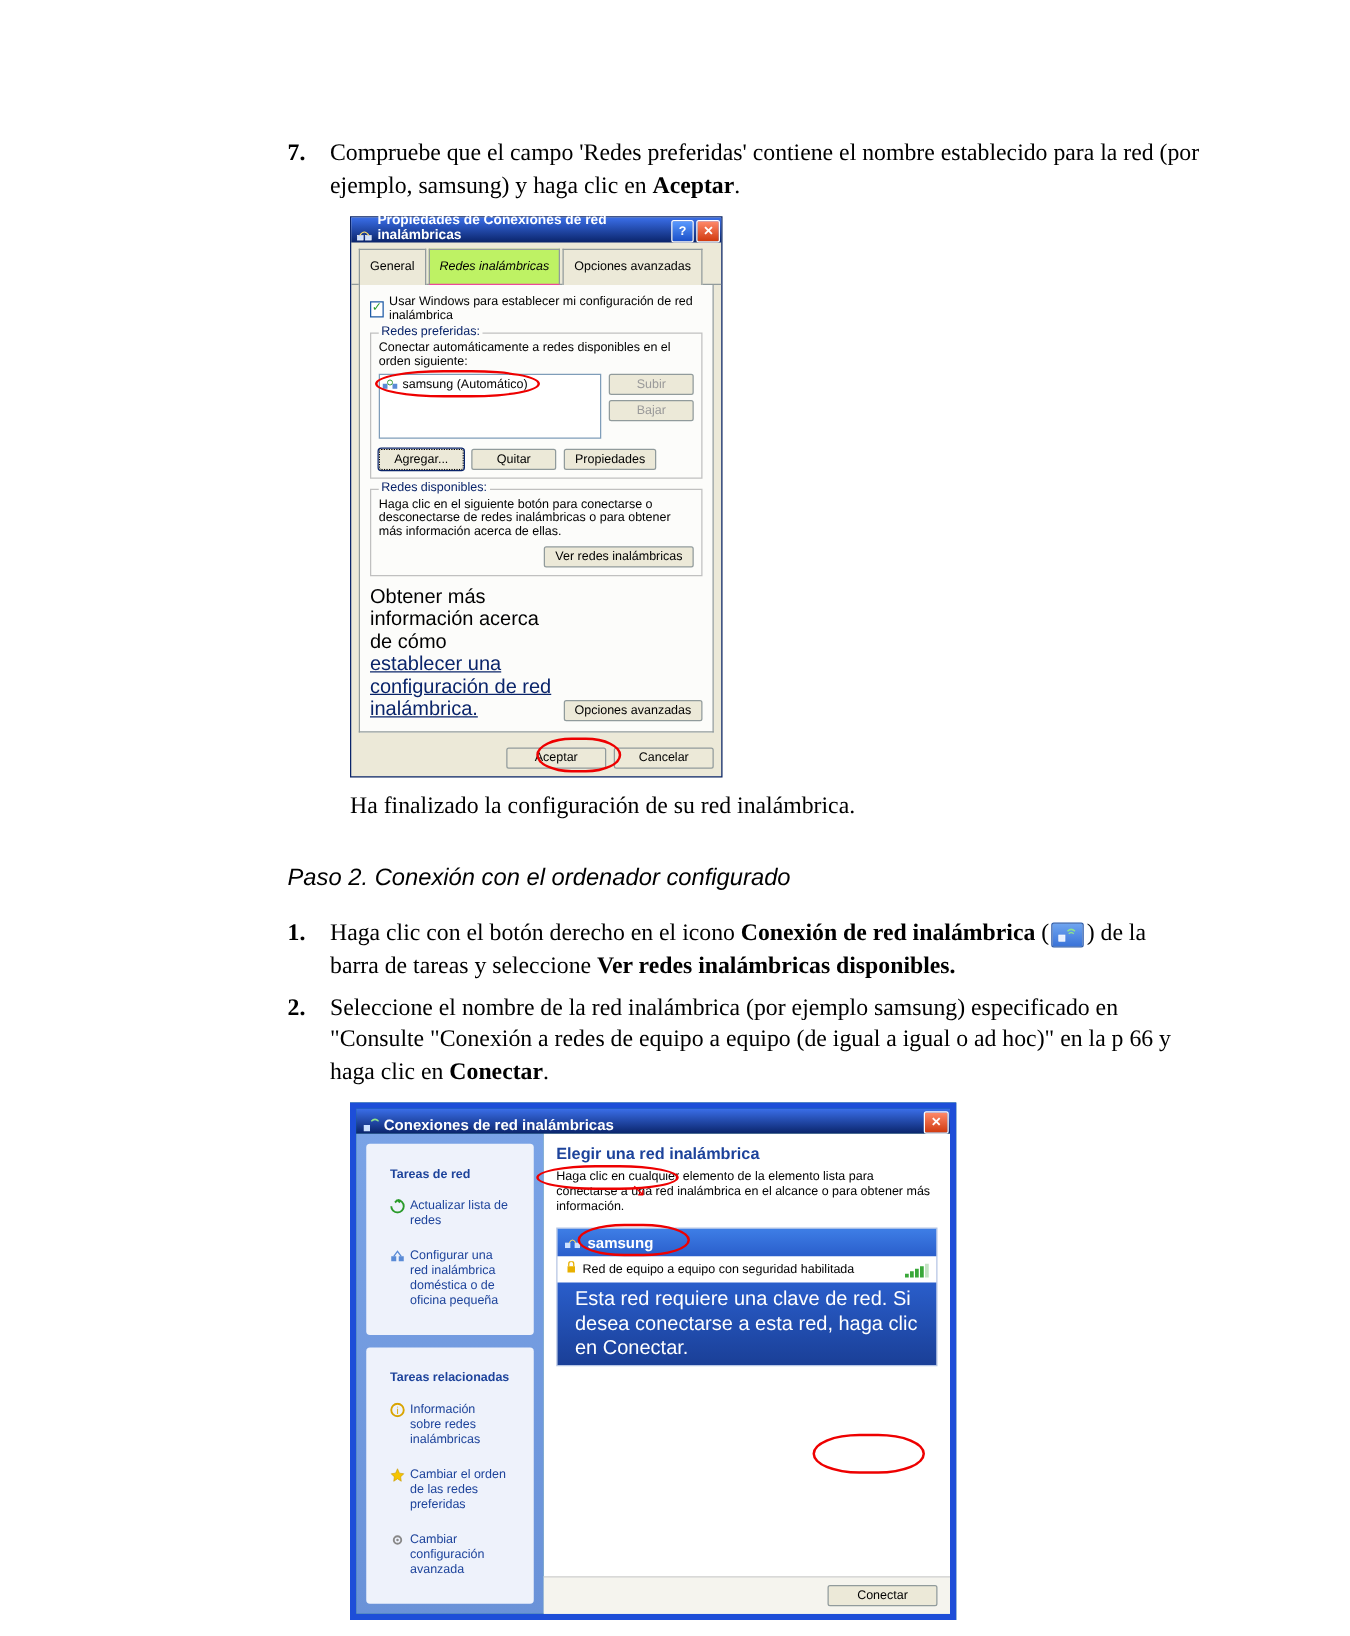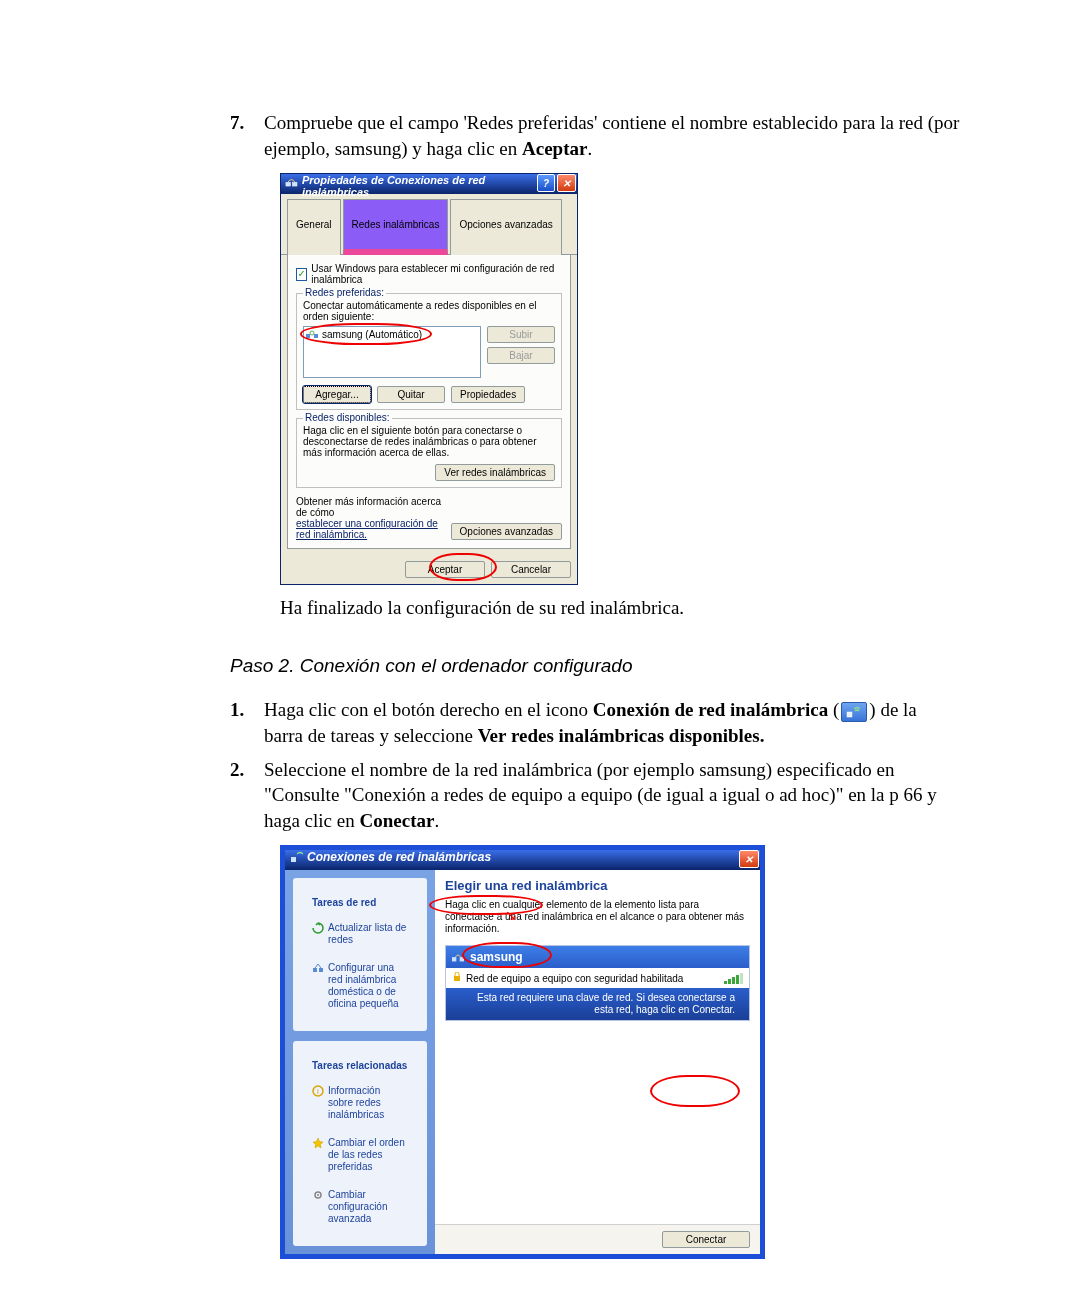--- a/index.html
+++ b/index.html
@@ -47,28 +47,27 @@
   .dlg1 {
     width: 296px;
     margin: 12px 0 10px 50px;
     border: 1px solid #0a246a;
     font-family: Tahoma, Arial, sans-serif;
     font-size: 10px;
     background: #ece9d8;
   }
   .titlebar {
     display: flex;
-    align-items: flex-start;
+    align-items: flex-end;
     height: 20px;
     background: linear-gradient(180deg,#3a6ee8,#0a246a);
     color: #fff;
     font-weight: bold;
     font-size: 11px;
     padding-left: 4px;
-    font-style: italic;
   }
   .titlebar .ticon {
     width: 14px; height: 14px;
     display: inline-flex; align-items: center; justify-content: center;
     margin-right: 4px;
   }
   .titlebar .spacer { flex: 1; }
   .titlebtn {
     width: 18px; height: 16px;
     margin: 0 1px;
@@ -79,32 +78,33 @@
   }
   .helpbtn { background: linear-gradient(180deg,#5b9bff,#1b4fc8); color:#fff; }
   .closebtn { background: linear-gradient(180deg,#ff8a6b,#d13a0f); color:#fff; }
   .tabs {
     display: flex;
     padding: 4px 6px 0 6px;
     gap: 0;
     border-bottom: 1px solid #919b9c;
   }
   .tab {
-    padding: 19px 8px;
+    padding: 8px 8px;
     border: 1px solid #919b9c;
     border-bottom: none;
     background: #ece9d8;
     position: relative;
     top: 1px;
     margin-right: 2px;
     font-size: 10px;
   }
   .tab.active {
-    background: #8b5cf6;
-    border-bottom: 6px solid #ec4899;
+    background: #bef264;
+    border-bottom: 1px solid #ec4899;
+    font-style: italic;
   }
   .tabpanel {
     background: #fcfcfa;
     border: 1px solid #919b9c;
     border-top: none;
     margin: 0 6px 6px 6px;
     padding: 8px;
   }
   .chk { display: flex; align-items: center; gap: 4px; margin-bottom: 8px; }
   .chkbox {
@@ -262,25 +262,24 @@
   }
   .sig span { width: 3px; background: #39a839; }
   .sig span:nth-child(1){height:3px}
   .sig span:nth-child(2){height:5px}
   .sig span:nth-child(3){height:7px}
   .sig span:nth-child(4){height:9px}
   .sig span:nth-child(5){height:11px;background:#c2e3c2}
   .net-note {
     background: linear-gradient(180deg,#2a5ecb,#1a3f97);
     color: #fff;
-    font-size: 10px;
+    font-size: 16px;
     padding: 4px 14px;
     margin: 4px -6px -6px -6px;
     line-height: 1.2;
-    text-align: right;
   }
   .mp-empty {
     height: 90px;
     position: relative;
   }
   .mp-foot {
     display: flex; justify-content: flex-end;
     padding: 6px 10px;
     border-top: 1px solid #d0d0d0;
     background: #f5f4ee;
@@ -368,21 +367,21 @@
 
       <div class="grp">
         <span class="legend">Redes disponibles:</span>
         <div>Haga clic en el siguiente botón para conectarse o desconectarse de redes inalámbricas o para obtener más información acerca de ellas.</div>
         <div class="row" style="justify-content:flex-end;margin-top:6px;">
           <span class="btn">Ver redes inalámbricas</span>
         </div>
       </div>
 
       <div class="row" style="gap:6px; align-items:flex-end;">
-        <div style="flex:1; font-size:10px;">
+        <div style="flex:1; font-size:16px;">
           <span>Obtener más información acerca de cómo</span><br>
           <span class="link">establecer una configuración de red inalámbrica.</span>
         </div>
         <span class="btn">Opciones avanzadas</span>
       </div>
     </div>
     <div class="dlg1-footer" style="position:relative;">
       <span class="btn" style="min-width:62px;">Aceptar</span>
       <span class="btn" style="min-width:62px;">Cancelar</span>
       <span class="circle" style="left:148px; top:-2px; width:64px; height:24px; border-radius:50%/60%;"></span>

